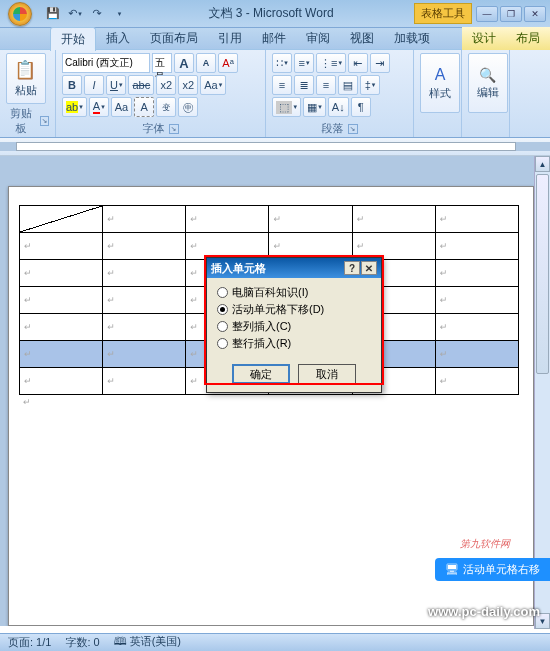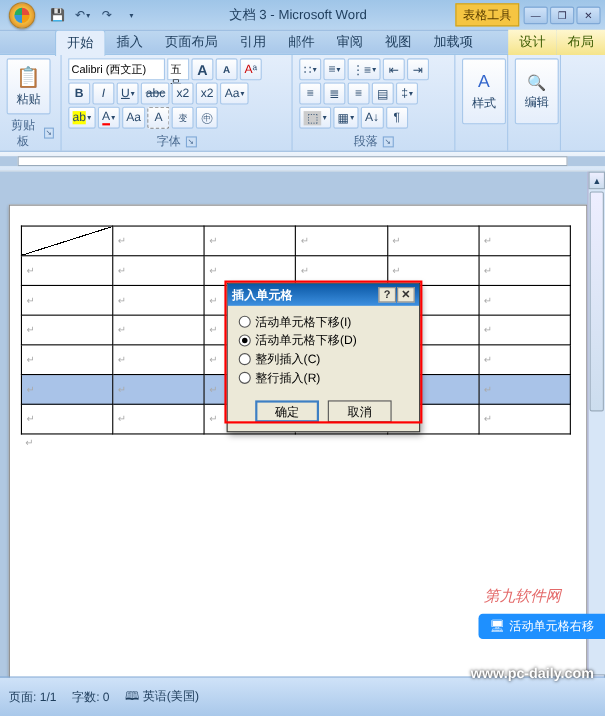--- a/index.html
+++ b/index.html
@@ -60,26 +60,26 @@
   .dlg-help, .dlg-close { width:16px; height:14px; background:#ece9d8; border:1px solid #888; color:#333; display:inline-flex; align-items:center; justify-content:center; margin-left:1px; font-size:10px; font-weight:bold; }
   .dlg-body { padding: 6px 10px; }
   .radio-row { display:flex; align-items:center; gap:4px; padding:1px 0; font-size:11px; color:#000; }
   .radio { width:11px; height:11px; border-radius:50%; border:1px solid #555; background:#fff; display:inline-flex; align-items:center; justify-content:center; }
   .radio.checked::after { content:""; width:5px; height:5px; background:#000; border-radius:50%; }
   .dlg-btns { display:flex; justify-content:center; gap:8px; padding:6px 0 8px; }
   .dlg-btn { width:58px; height:20px; background:#ece9d8; border:1px solid #555; font-size:11px; }
   .dlg-btn.default { border:2px solid #3d7fc4; }
 
   
-  .statusbar { position:absolute; left:0; right:0; bottom:0; height:36px; background: linear-gradient(#cfe2f8,#a9c8ea); border-top:1px solid #7fa8d6; display:flex; align-items:center; padding:0 8px; gap:14px; color:#1e3d5c; font-size:11px; }
+  .statusbar { position:absolute; left:0; right:0; bottom:0; height:18px; background: linear-gradient(#cfe2f8,#a9c8ea); border-top:1px solid #7fa8d6; display:flex; align-items:center; padding:0 8px; gap:14px; color:#1e3d5c; font-size:11px; }
 
   
   .wm-url { position:absolute; right:10px; bottom:32px; color:#fff; font-size:13px; font-weight:bold; text-shadow:0 0 3px #000; z-index:20; }
   .wm-banner { position:absolute; right:0; bottom:70px; background:#1e90ff; color:#fff; font-size:16px; padding:4px 10px; border-radius:4px 0 0 4px; z-index:20; display:flex; align-items:center; gap:4px; }
-  .wm-text2 { position:absolute; right:40px; bottom:100px; color:#d44; font-size:14px; font-style:italic; z-index:20; opacity:0.8; }
+  .wm-text2 { position:absolute; right:40px; bottom:100px; color:#d44; font-size:10px; font-style:italic; z-index:20; opacity:0.8; }
 
   .vscroll { position:absolute; right:0; top:156px; bottom:22px; width:16px; background:#d7e6f7; border-left:1px solid #aac; }
   .vscroll .arr { height:16px; background:linear-gradient(#eef,#cde); border:1px solid #9ab; display:flex; align-items:center; justify-content:center; font-size:8px; color:#246; }
   .vscroll .thumb { position:absolute; top:18px; height:200px; left:1px; right:1px; background:linear-gradient(#eef,#cde); border:1px solid #9ab; border-radius:2px; }
 </style>
 </head>
 <body>
 
 <div class="titlebar">
   <div class="office-btn">
@@ -309,21 +309,21 @@
 
 <div class="dialog">
   <div class="dlg-title">
     <span class="dlg-title-text">插入单元格</span>
     <span class="dlg-help">?</span>
     <span class="dlg-close">✕</span>
   </div>
   <div class="dlg-body">
     <div class="radio-row">
         <span class="radio"></span>
-        <span>活动单元格下移(I)</span>
+        <span>电脑百科知识(I)</span>
       </div>
     <div class="radio-row">
         <span class="radio checked"></span>
         <span>活动单元格下移(D)</span>
       </div>
     <div class="radio-row">
         <span class="radio"></span>
         <span>整列插入(C)</span>
       </div>
     <div class="radio-row">

